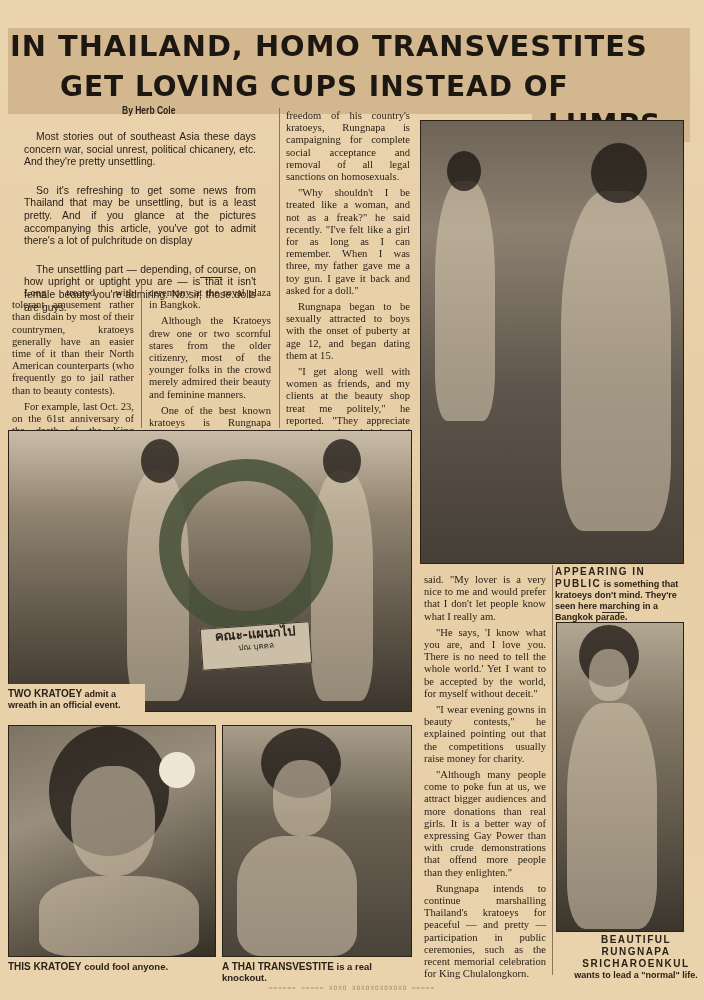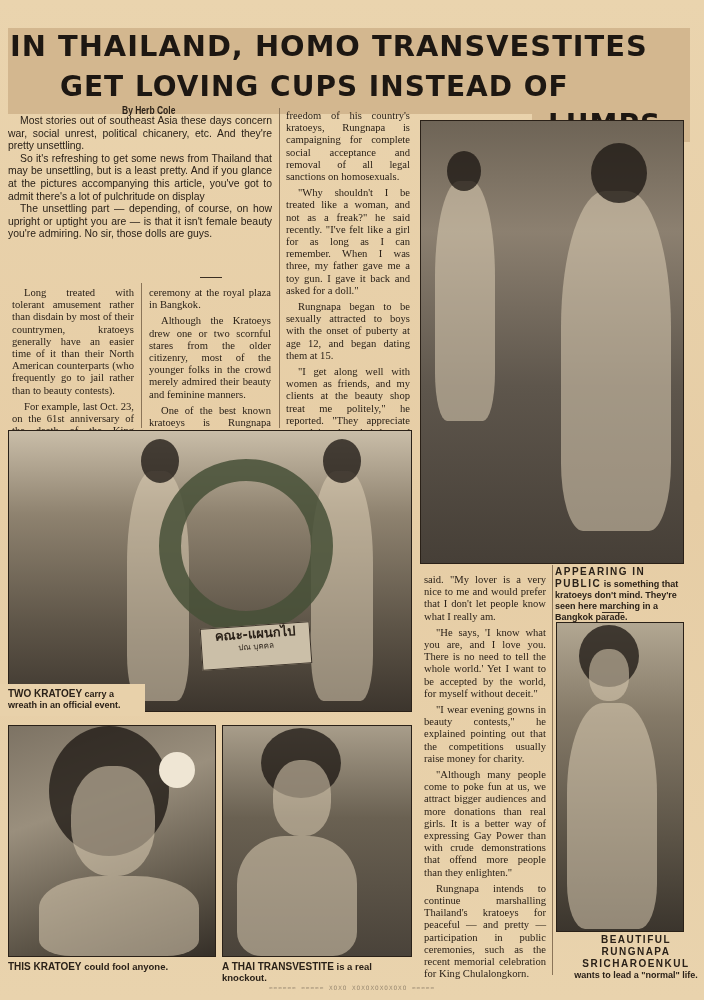--- a/index.html
+++ b/index.html
@@ -6,21 +6,21 @@
   body{width:704px;height:1000px;background:#e9d2ac;position:relative;overflow:hidden;font-family:"Liberation Serif",serif;color:#2a2118;}
   .paper{position:absolute;left:0;top:0;width:704px;height:1000px;background:linear-gradient(180deg,#ead4ae 0%,#e6cda5 50%,#e9d3ad 100%);}
   .headline-band{position:absolute;left:8px;top:28px;width:682px;height:86px;background:#d3b78f;}
   .lumps-band{position:absolute;left:532px;top:108px;width:158px;height:34px;background:#d3b78f;}
   .hl{position:absolute;font-family:"DejaVu Sans",sans-serif;font-weight:900;color:#1d1712;letter-spacing:1px;white-space:nowrap;}
   .hl1{left:10px;top:30px;font-size:28px;transform:scaleX(1.03);transform-origin:left;}
   .hl2{left:60px;top:70px;font-size:28px;}
   .hl3{left:548px;top:108px;font-size:28px;}
   .byline{position:absolute;left:122px;top:105px;font-family:"Liberation Sans",sans-serif;font-weight:bold;font-size:10px;transform:scaleX(0.85);transform-origin:left;}
   .lede{position:absolute;left:8px;top:115px;width:264px;font-family:"Liberation Sans",sans-serif;font-size:10.4px;line-height:12.6px;text-align:justify;}
-  .lede p{margin:0;text-indent:12px;}
+  .lede p{margin:16px;text-indent:12px;}
   .rule{position:absolute;height:1px;background:#3a2e22;}
   .col{position:absolute;font-size:10.6px;line-height:12.2px;text-align:justify;}
   .col p{margin:4px;text-indent:12px;}
   .vrule{position:absolute;width:1px;background:#8a7458;}
   .photo{position:absolute;border:1px solid #2a2118;overflow:hidden;}
   .ph-a{left:420px;top:120px;width:262px;height:442px;background:linear-gradient(180deg,#6e6456 0%,#8c8070 25%,#5e564c 60%,#463f37 100%);}
   .ph-b{left:8px;top:430px;width:402px;height:280px;background:linear-gradient(180deg,#c9bda8 0%,#8e826f 30%,#5d5447 70%,#3c352d 100%);}
   .ph-c{left:8px;top:725px;width:206px;height:230px;background:linear-gradient(160deg,#7d7364 0%,#9a8f7d 35%,#5c5447 75%,#352f28 100%);}
   .ph-d{left:222px;top:725px;width:188px;height:230px;background:linear-gradient(180deg,#a89d8a 0%,#6a6152 40%,#4a433a 100%);}
   .ph-e{left:556px;top:622px;width:126px;height:308px;background:linear-gradient(180deg,#b2a792 0%,#857a68 30%,#5b5346 70%,#3b352d 100%);}
@@ -93,21 +93,21 @@
   <div class="figure" style="left:302px;top:40px;width:62px;height:230px;"></div>
   <div class="dark" style="left:314px;top:8px;width:38px;height:44px;"></div>
   <div class="wreath" style="left:150px;top:28px;width:130px;height:130px;"></div>
   <div class="sign" style="left:192px;top:194px;width:108px;height:40px;">
     <span>คณะ-แผนกไป</span>
     <small>ปณ บุคคล</small>
   </div>
 </div>
 <div class="caption-box" style="left:0;top:684px;width:145px;height:32px;"></div>
 <div class="cap" style="left:8px;top:688px;width:135px;">
-  <span class="lead" style="letter-spacing:0">TWO KRATOEY</span><span> carry a wreath in an official event.</span>
+  <span class="lead" style="letter-spacing:0">TWO KRATOEY</span><span> admit a wreath in an official event.</span>
 </div>
 
 <div class="col" style="left:420px;top:570px;width:130px;">
   <p style="text-indent:0">said. "My lover is a very nice to me and would prefer that I don't let people know what I really am.</p>
   <p>"He says, 'I know what you are, and I love you. There is no need to tell the whole world.' Yet I want to be accepted by the world, for myself without deceit."</p>
   <p>"I wear evening gowns in beauty contests," he explained pointing out that the competitions usually raise money for charity.</p>
   <p>"Although many people come to poke fun at us, we attract bigger audiences and more donations than real girls. It is a better way of expressing Gay Power than with crude demonstrations that offend more people than they enlighten."</p>
   <p>Rungnapa intends to continue marshalling Thailand's kratoeys for peaceful — and pretty — participation in public ceremonies, such as the recent memorial celebration for King Chulalongkorn.</p>
 
 </div>

